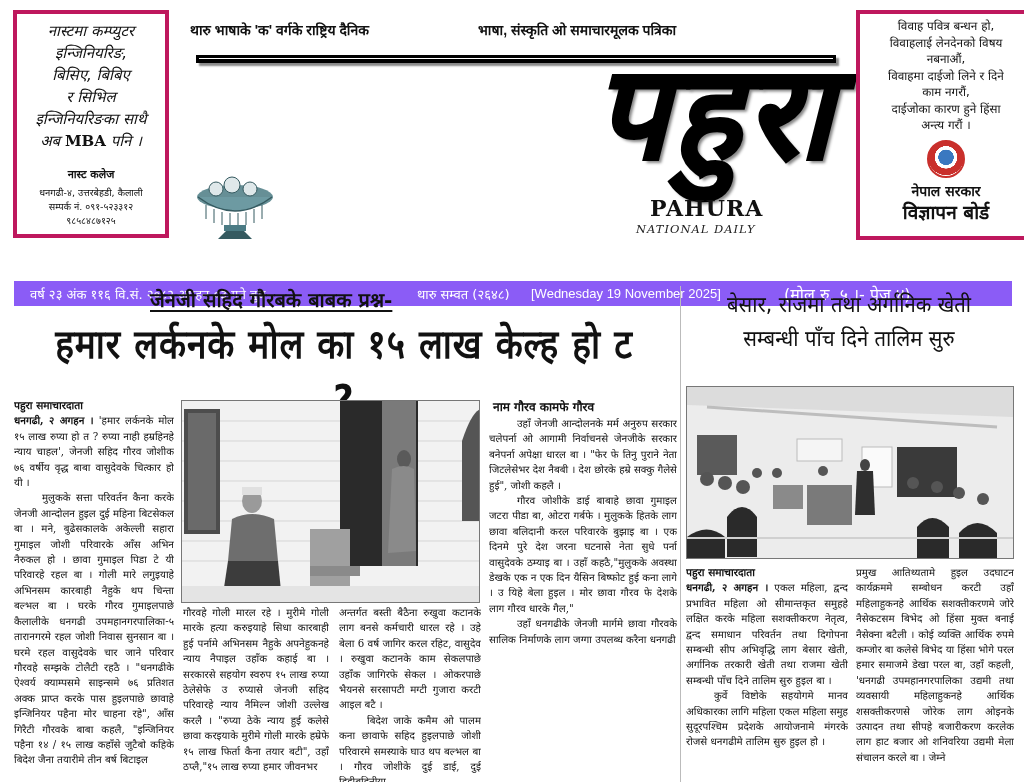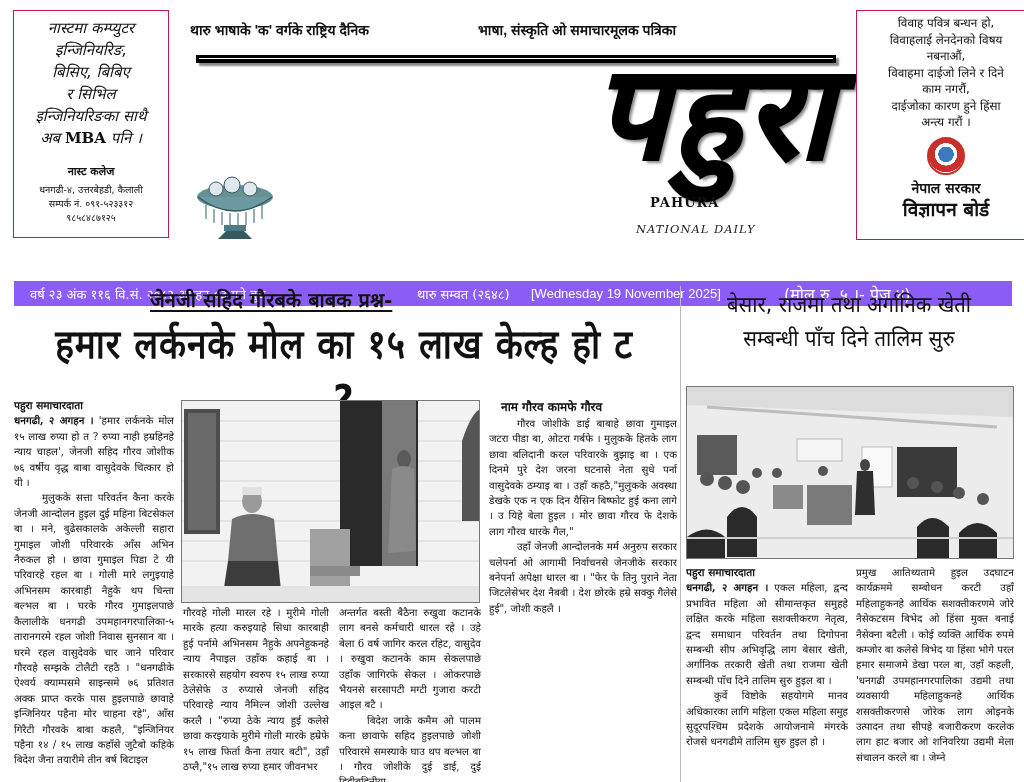--- a/index.html
+++ b/index.html
@@ -1,21 +1,21 @@
 <!DOCTYPE html>
 <html><head>
 <meta charset="utf-8">
 <style>
   * { box-sizing: border-box; margin: 0; padding: 0; }
   html, body { width: 1024px; height: 782px; overflow: hidden; background: #ffffff; }
   body { position: relative; font-family: "DejaVu Sans", sans-serif; color: #111; }
 
   
   .ad-box {
-    position: absolute; border: 1px solid #be185d; background: #fff; text-align: center;
+    position: absolute; border: 4px solid #be185d; background: #fff; text-align: center;
   }
   .ad-left { left: 13px; top: 10px; width: 156px; height: 228px; padding: 6px 4px; }
   .ad-left .line { font-family: "DejaVu Sans", sans-serif; font-style: italic; font-size: 15px; line-height: 22px; color: #111; }
   .ad-left .line b { font-family: "DejaVu Serif", serif; font-style: normal; font-weight: bold; }
   .ad-left .college { font-size: 11px; font-weight: bold; margin-top: 12px; line-height: 22px; }
   .ad-left .small { font-size: 9.5px; line-height: 14px; }
 
   .ad-right { left: 856px; top: 10px; width: 180px; height: 230px; padding: 4px 3px; }
   .ad-right .line { font-size: 11.8px; line-height: 16.5px; }
   .ad-right .emblem { width: 38px; height: 38px; margin: 6px auto 4px auto; border-radius: 50%;
@@ -36,21 +36,21 @@
     position: absolute; left: 196px; top: 38px; width: 640px; height: 150px; text-align: right;
     font-family: "DejaVu Sans", sans-serif; font-weight: bold; font-size: 130px; line-height: 150px;
     color: #000; letter-spacing: 4px;
     text-shadow: 3px 3px 3px #888;
     font-style: italic;
     -webkit-text-stroke: 2px #000;
   }
 
   .basket-icon { position: absolute; left: 186px; top: 175px; width: 98px; height: 66px; }
 
-  .brand-en { position: absolute; left: 650px; top: 195px; font-family: "DejaVu Serif", serif; font-weight: bold; font-size: 13px; letter-spacing: 1px; }
+  .brand-en { position: absolute; left: 650px; top: 195px; font-family: "DejaVu Serif", serif; font-weight: bold; font-size: 22px; letter-spacing: 1px; }
   .brand-sub { position: absolute; left: 636px; top: 222px; font-family: "DejaVu Serif", serif; font-style: italic; font-size: 11.5px; letter-spacing: 1px; color: #222; }
 
   
   .date-bar {
     position: absolute; left: 14px; top: 253px; width: 998px; height: 25px; background: #8b5cf6;
     color: #fff; display: flex; align-items: center; font-size: 13px; white-space: nowrap; margin-top: 28px;
   }
   .date-bar span { display: inline-block; }
   .db-issue { position: absolute; left: 16px; }
   .db-thaara { position: absolute; left: 403px; }
@@ -73,21 +73,21 @@
     font-size: 22px; line-height: 34px; font-weight: normal; font-family: "DejaVu Sans", sans-serif;
     transform: scaleX(0.92); transform-origin: center;
   }
 
   
   .col { position: absolute; font-family: "DejaVu Serif", serif; font-size: 10.2px; line-height: 15.4px; text-align: justify; color: #111; overflow: hidden; }
   .col p { text-indent: 0; }
   .col p.ind { text-indent: 28px; }
   .col .byline { font-weight: bold; font-family: "DejaVu Sans", sans-serif; font-size: 10.5px; }
   .col .dateline { font-weight: bold; }
-  .col .subhead { font-family: "DejaVu Sans", sans-serif; font-weight: bold; font-size: 12px; line-height: 16px; margin: 1px 12px; }
+  .col .subhead { font-family: "DejaVu Sans", sans-serif; font-weight: bold; font-size: 12px; line-height: 16px; margin: 1px 4px; }
 
   .col-1 { left: 14px; top: 398px; width: 160px; height: 384px; }
   .col-2 { left: 183px; top: 605px; width: 146px; height: 177px; }
   .col-3 { left: 339px; top: 605px; width: 142px; height: 177px; }
   .col-4 { left: 489px; top: 398px; width: 188px; height: 384px; }
   .col-5 { left: 686px; top: 565px; width: 162px; height: 217px; }
   .col-6 { left: 856px; top: 565px; width: 158px; height: 217px; }
 
   
   .photo { position: absolute; border: 1px solid #777; overflow: hidden; background: #e8e8e8; }
@@ -260,22 +260,23 @@
   <p>गौरवहे गोली मारल रहे । मुरीमे गोली मारके हत्या करुइयाहे सिधा कारबाही हुई पर्नामे अभिनसम नैहुके अपनेहुकनहे न्याय नैपाइल उहाँक कहाई बा । सरकारसे सहयोग स्वरुप १५ लाख रुप्या ठेलेसेफे उ रुप्यासे जेनजी सहिद परिवारहे न्याय नैमिल्न जोशी उल्लेख करलै । "रुप्या ठेके न्याय हुई कलेसे छावा करइयाके मुरीमे गोली मारके हम्रेफे १५ लाख फिर्ता कैना तयार बटी", उहाँ ठप्लै,"१५ लाख रुप्या हमार जीवनभर</p>
 </div>
 
 <div class="col col-3">
   <p>अन्तर्गत बस्ती बैठैना रुखुवा कटानके लाग बनसे कर्मचारी धारल रहे । उहे बेला 6 वर्ष जागिर करल रहिट, वासुदेव । रुखुवा कटानके काम सेकलपाछे उहाँक जागिरफे सेकल । ओकरपाछे भैयनसे सरसापटी मग्टी गुजारा करटी आइल बटै ।</p>
   <p class="ind">बिदेश जाके कमैम ओ पालम कना छावाफे सहिद हुइलपाछे जोशी परिवारमे समस्याके घाउ थप बल्भल बा । गौरव जोशीके दुई डाई, दुई डिडीबहिनीया</p>
 </div>
 
 <div class="col col-4">
   <p class="subhead">नाम गौरव कामफे गौरव</p>
+  <p class="ind">उहाँ जेनजी आन्दोलनके मर्म अनुरुप सरकार चलेपर्ना ओ आगामी निर्वाचनसे जेनजीके सरकार बनेपर्ना अपेक्षा धारल बा । "फेर फे तिनु पुराने नेता जिटलेसेभर देश नैबबी । देश छोरके हम्रे सक्कु गैलेसे हुई", जोशी कहलै ।</p>
   <p class="ind">गौरव जोशीके डाई बाबाहे छावा गुमाइल जटरा पीडा बा, ओटरा गर्बफे । मुलुकके हितके लाग छावा बलिदानी करल परिवारके बुझाइ बा । एक दिनमे पुरे देश जरना घटनासे नेता सुधे पर्ना वासुदेवके ठम्याइ बा । उहाँ कहठै,"मुलुकके अवस्था डेखके एक न एक दिन यैसिन बिष्फोट हुई कना लागे । उ यिहे बेला हुइल । मोर छावा गौरव फे देशके लाग गौरव धारके गैल,"</p>
-  <p class="ind">उहाँ जेनजी आन्दोलनके मर्म अनुरुप सरकार चलेपर्ना ओ आगामी निर्वाचनसे जेनजीके सरकार बनेपर्ना अपेक्षा धारल बा । "फेर फे तिनु पुराने नेता जिटलेसेभर देश नैबबी । देश छोरके हम्रे सक्कु गैलेसे हुई", जोशी कहलै ।</p>
+  <p class="ind">उहाँ धनगढीके जेनजी मार्गमे छावा गौरवके सालिक निर्माणके लाग जग्गा उपलब्ध करैना धनगढी</p>
 </div>
 
 <div class="col col-5">
   <p class="byline">पहुरा समाचारदाता</p>
   <p><span class="dateline">धनगढी, २ अगहन ।</span><span> एकल महिला, द्वन्द प्रभावित महिला ओ सीमान्तकृत समुहहे लक्षित करके महिला सशक्तीकरण नेतृत्व, द्वन्द समाधान परिवर्तन तथा दिगोपना सम्बन्धी सीप अभिवृद्धि लाग बेसार खेती, अर्गानिक तरकारी खेती तथा राजमा खेती सम्बन्धी पाँच दिने तालिम सुरु हुइल बा ।</span></p>
   <p class="ind">कुर्वे विष्टोके सहयोगमे मानव अधिकारका लागि महिला एकल महिला समुह सुदूरपश्चिम प्रदेशके आयोजनामे मंगरके रोजसे धनगढीमे तालिम सुरु हुइल हो ।</p>
 </div>
 
 <div class="col col-6">
   <p>प्रमुख आतिथ्यतामे हुइल उदघाटन कार्यक्रममे सम्बोधन करटी उहाँ महिलाहुकनहे आर्थिक सशक्तीकरणमे जोरे नैसेकटसम बिभेद ओ हिंसा मुक्त बनाई नैसेक्ना बटैली । कोई व्यक्ति आर्थिक रुपमे कम्जोर बा कलेसे बिभेद या हिंसा भोगे परल हमार समाजमे डेखा परल बा, उहाँ कहली, 'धनगढी उपमहानगरपालिका उद्यमी तथा व्यवसायी महिलाहुकनहे आर्थिक शसक्तीकरणसे जोरेक लाग ओइनके उत्पादन तथा सीपहे बजारीकरण करलेक लाग हाट बजार ओ शनिवरिया उद्यमी मेला संचालन करले बा । जेम्ने</p>

